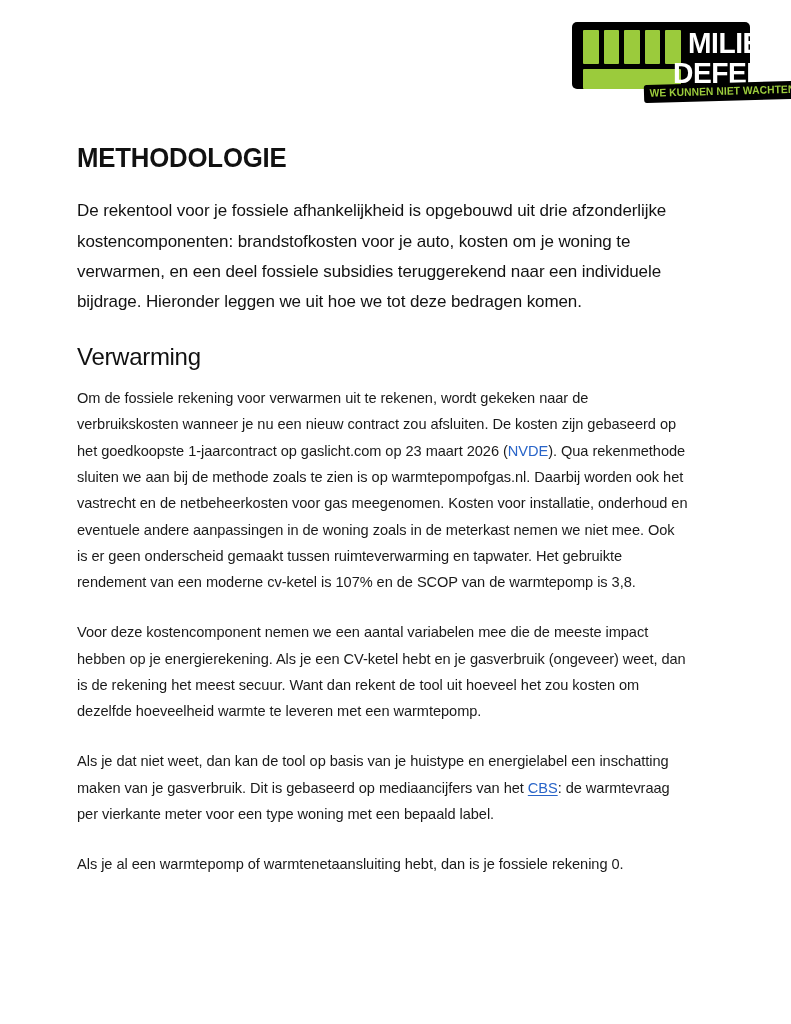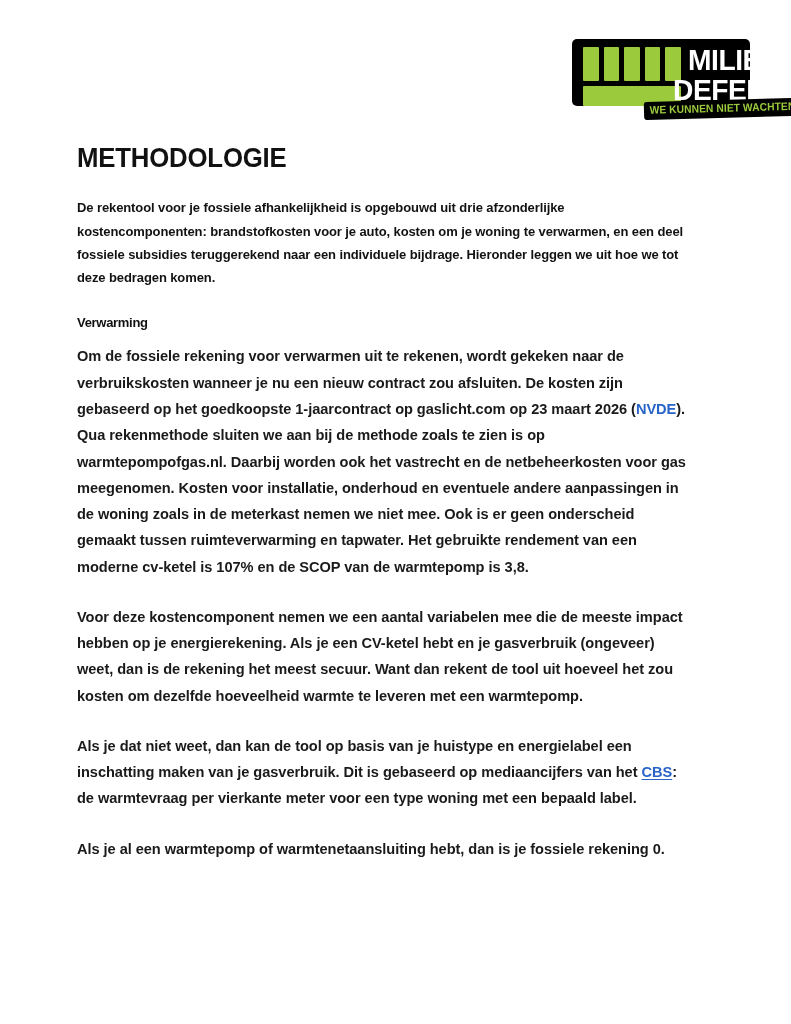--- a/index.html
+++ b/index.html
@@ -20,21 +20,21 @@
   .page {
     position: relative;
     width: 791px;
     height: 1024px;
     background: #ffffff;
   }
 
   
   .logo-wrap {
     position: absolute;
-    top: 34px;
+    top: 17px;
     left: 568px;
     width: 186px;
     height: 88px;
   }
   .logo-plate {
     position: absolute;
     top: 5px;
     left: 4px;
     width: 178px;
     height: 67px;
@@ -119,40 +119,40 @@
     font-size: 28px;
     line-height: 1.05;
     letter-spacing: -0.2px;
     color: #111111;
     transform: scaleX(0.92);
     transform-origin: left center;
   }
 
   .lead {
     margin: 0 0 22px 0;
-    font-size: 13px;
-    font-weight: 700;
+    font-size: 17px;
+    font-weight: 400;
     line-height: 1.78;
     color: #121212;
     letter-spacing: -0.1px;
   }
 
   .section-heading {
     margin: 26px 0 13px 0;
-    font-size: 13px;
-    font-weight: 700;
+    font-size: 24px;
+    font-weight: 400;
     line-height: 1.2;
     color: #111111;
     letter-spacing: -0.3px;
   }
 
   .body-p {
     margin: 0 0 24px 0;
     font-size: 14.6px;
-    font-weight: 700;
+    font-weight: 400;
     line-height: 1.80;
     color: #1a1a1a;
     letter-spacing: -0.05px;
   }
   .body-p:last-child { margin-bottom: 0; }
 
   a.doclink {
     color: #2864C8;
     text-decoration: none;
   }

